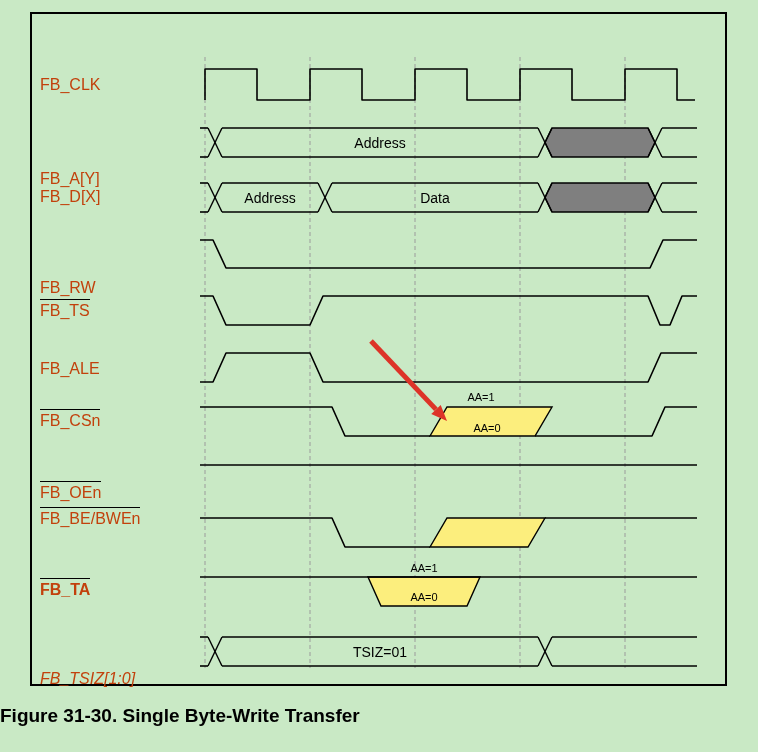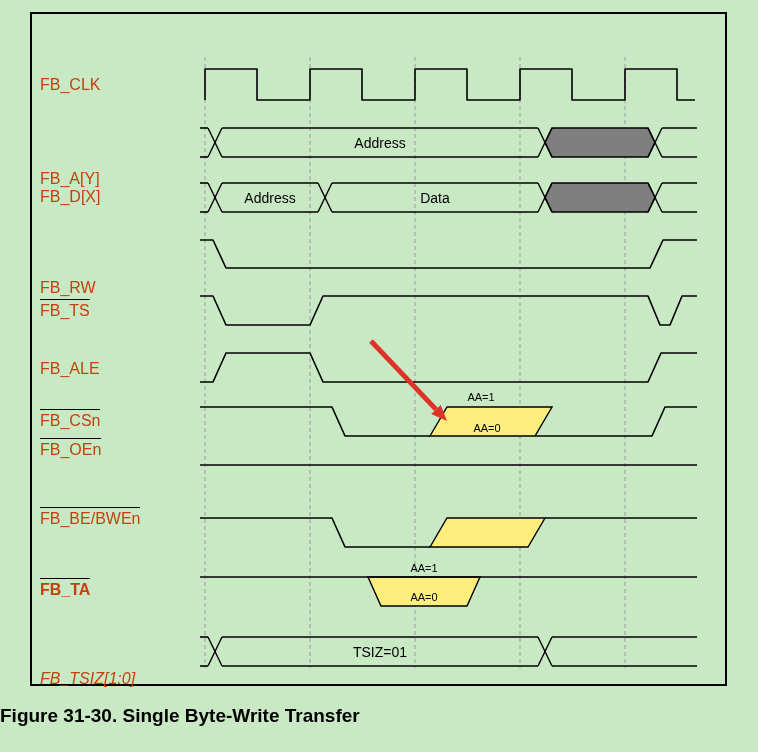--- a/index.html
+++ b/index.html
@@ -123,19 +123,19 @@
   </svg>
 
 <div id="labels">
     <div class="sig-label" style="top: 75px;">FB_CLK</div>
     <div class="sig-label" style="top: 132px; margin-top: 37px;">FB_A[Y]</div>
     <div class="sig-label" style="top: 187px;">FB_D[X]</div>
     <div class="sig-label" style="top: 244px; margin-top: 34px;">FB_RW</div>
     <div class="sig-label overline" style="top: 301px; text-align: center;">FB_TS</div>
     <div class="sig-label" style="top: 359px;">FB_ALE</div>
     <div class="sig-label overline" style="top: 411px;">FB_CSn</div>
-    <div class="sig-label overline" style="top: 440px;">FB_OEn</div>
+    <div class="sig-label overline" style="top: 483px;">FB_OEn</div>
     <div class="sig-label overline" style="top: 509px;">FB_BE/BWEn</div>
     <div class="sig-label overline" style="top: 580px; font-weight: bold;">FB_TA</div>
     <div class="sig-label" style="top: 669px; font-style: italic;">FB_TSIZ[1:0]</div>
   </div>
 
 <div class="caption">Figure 31-30. Single Byte-Write Transfer</div>
 
 </body></html>

